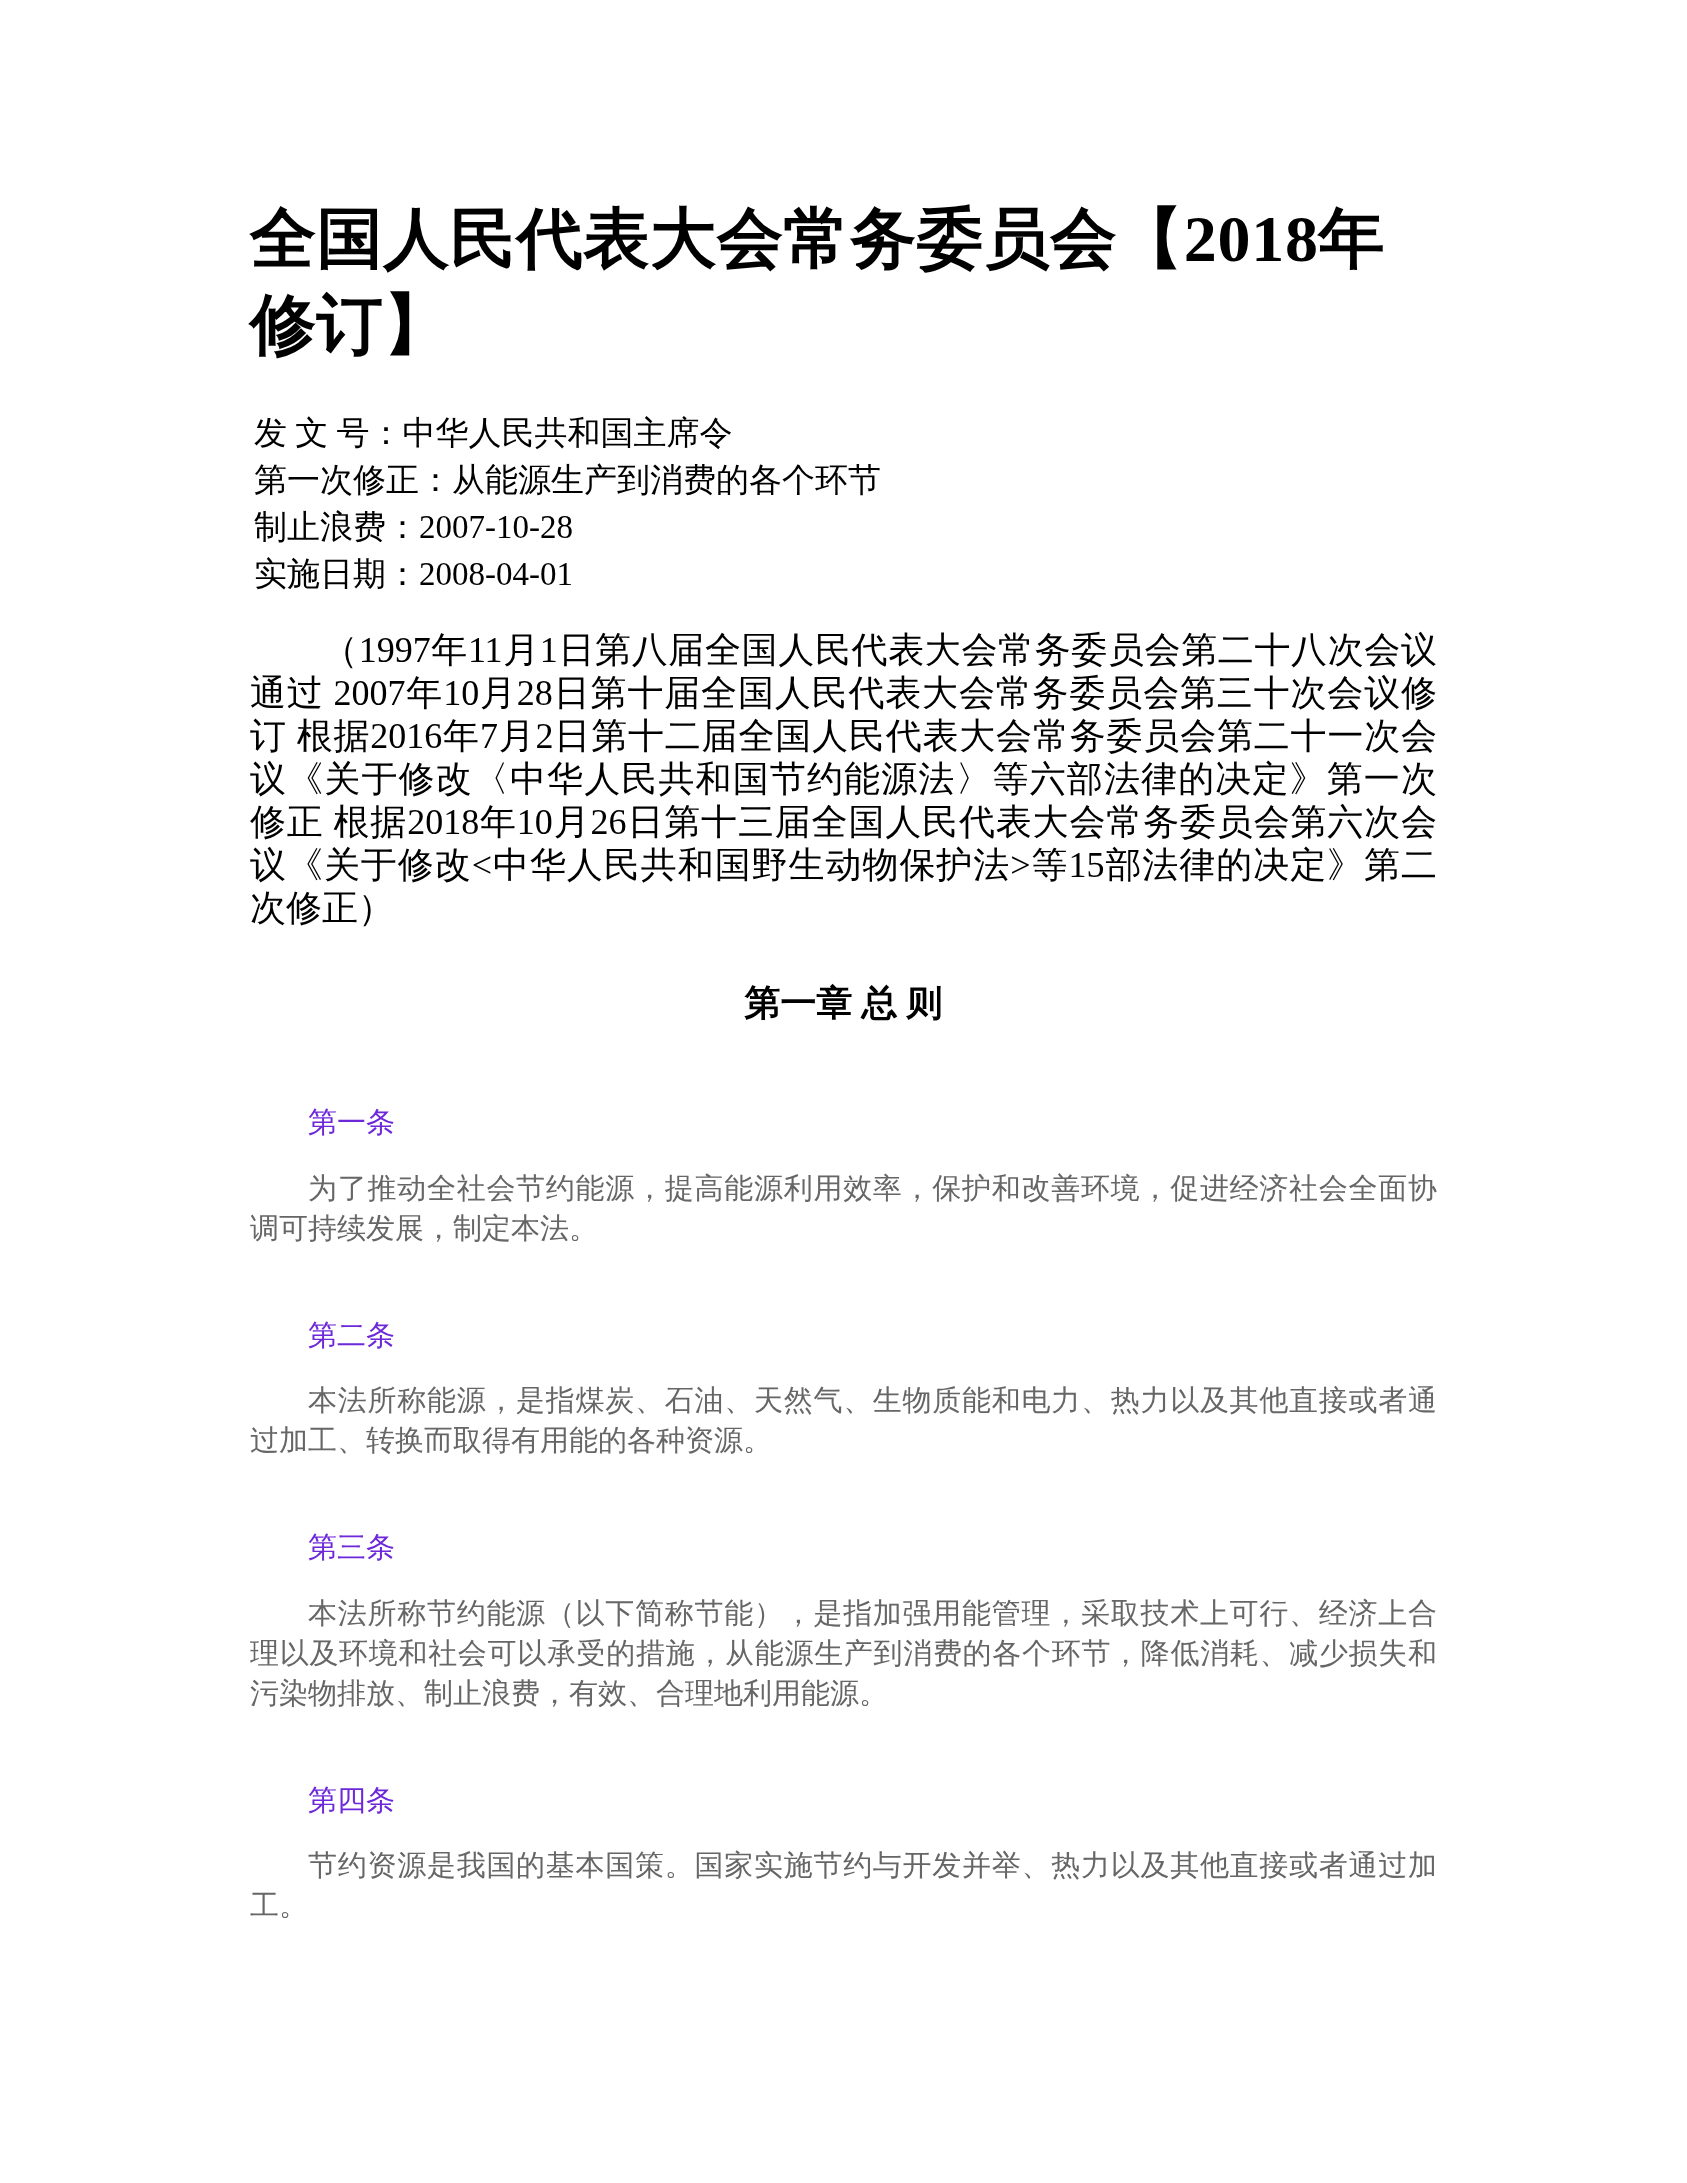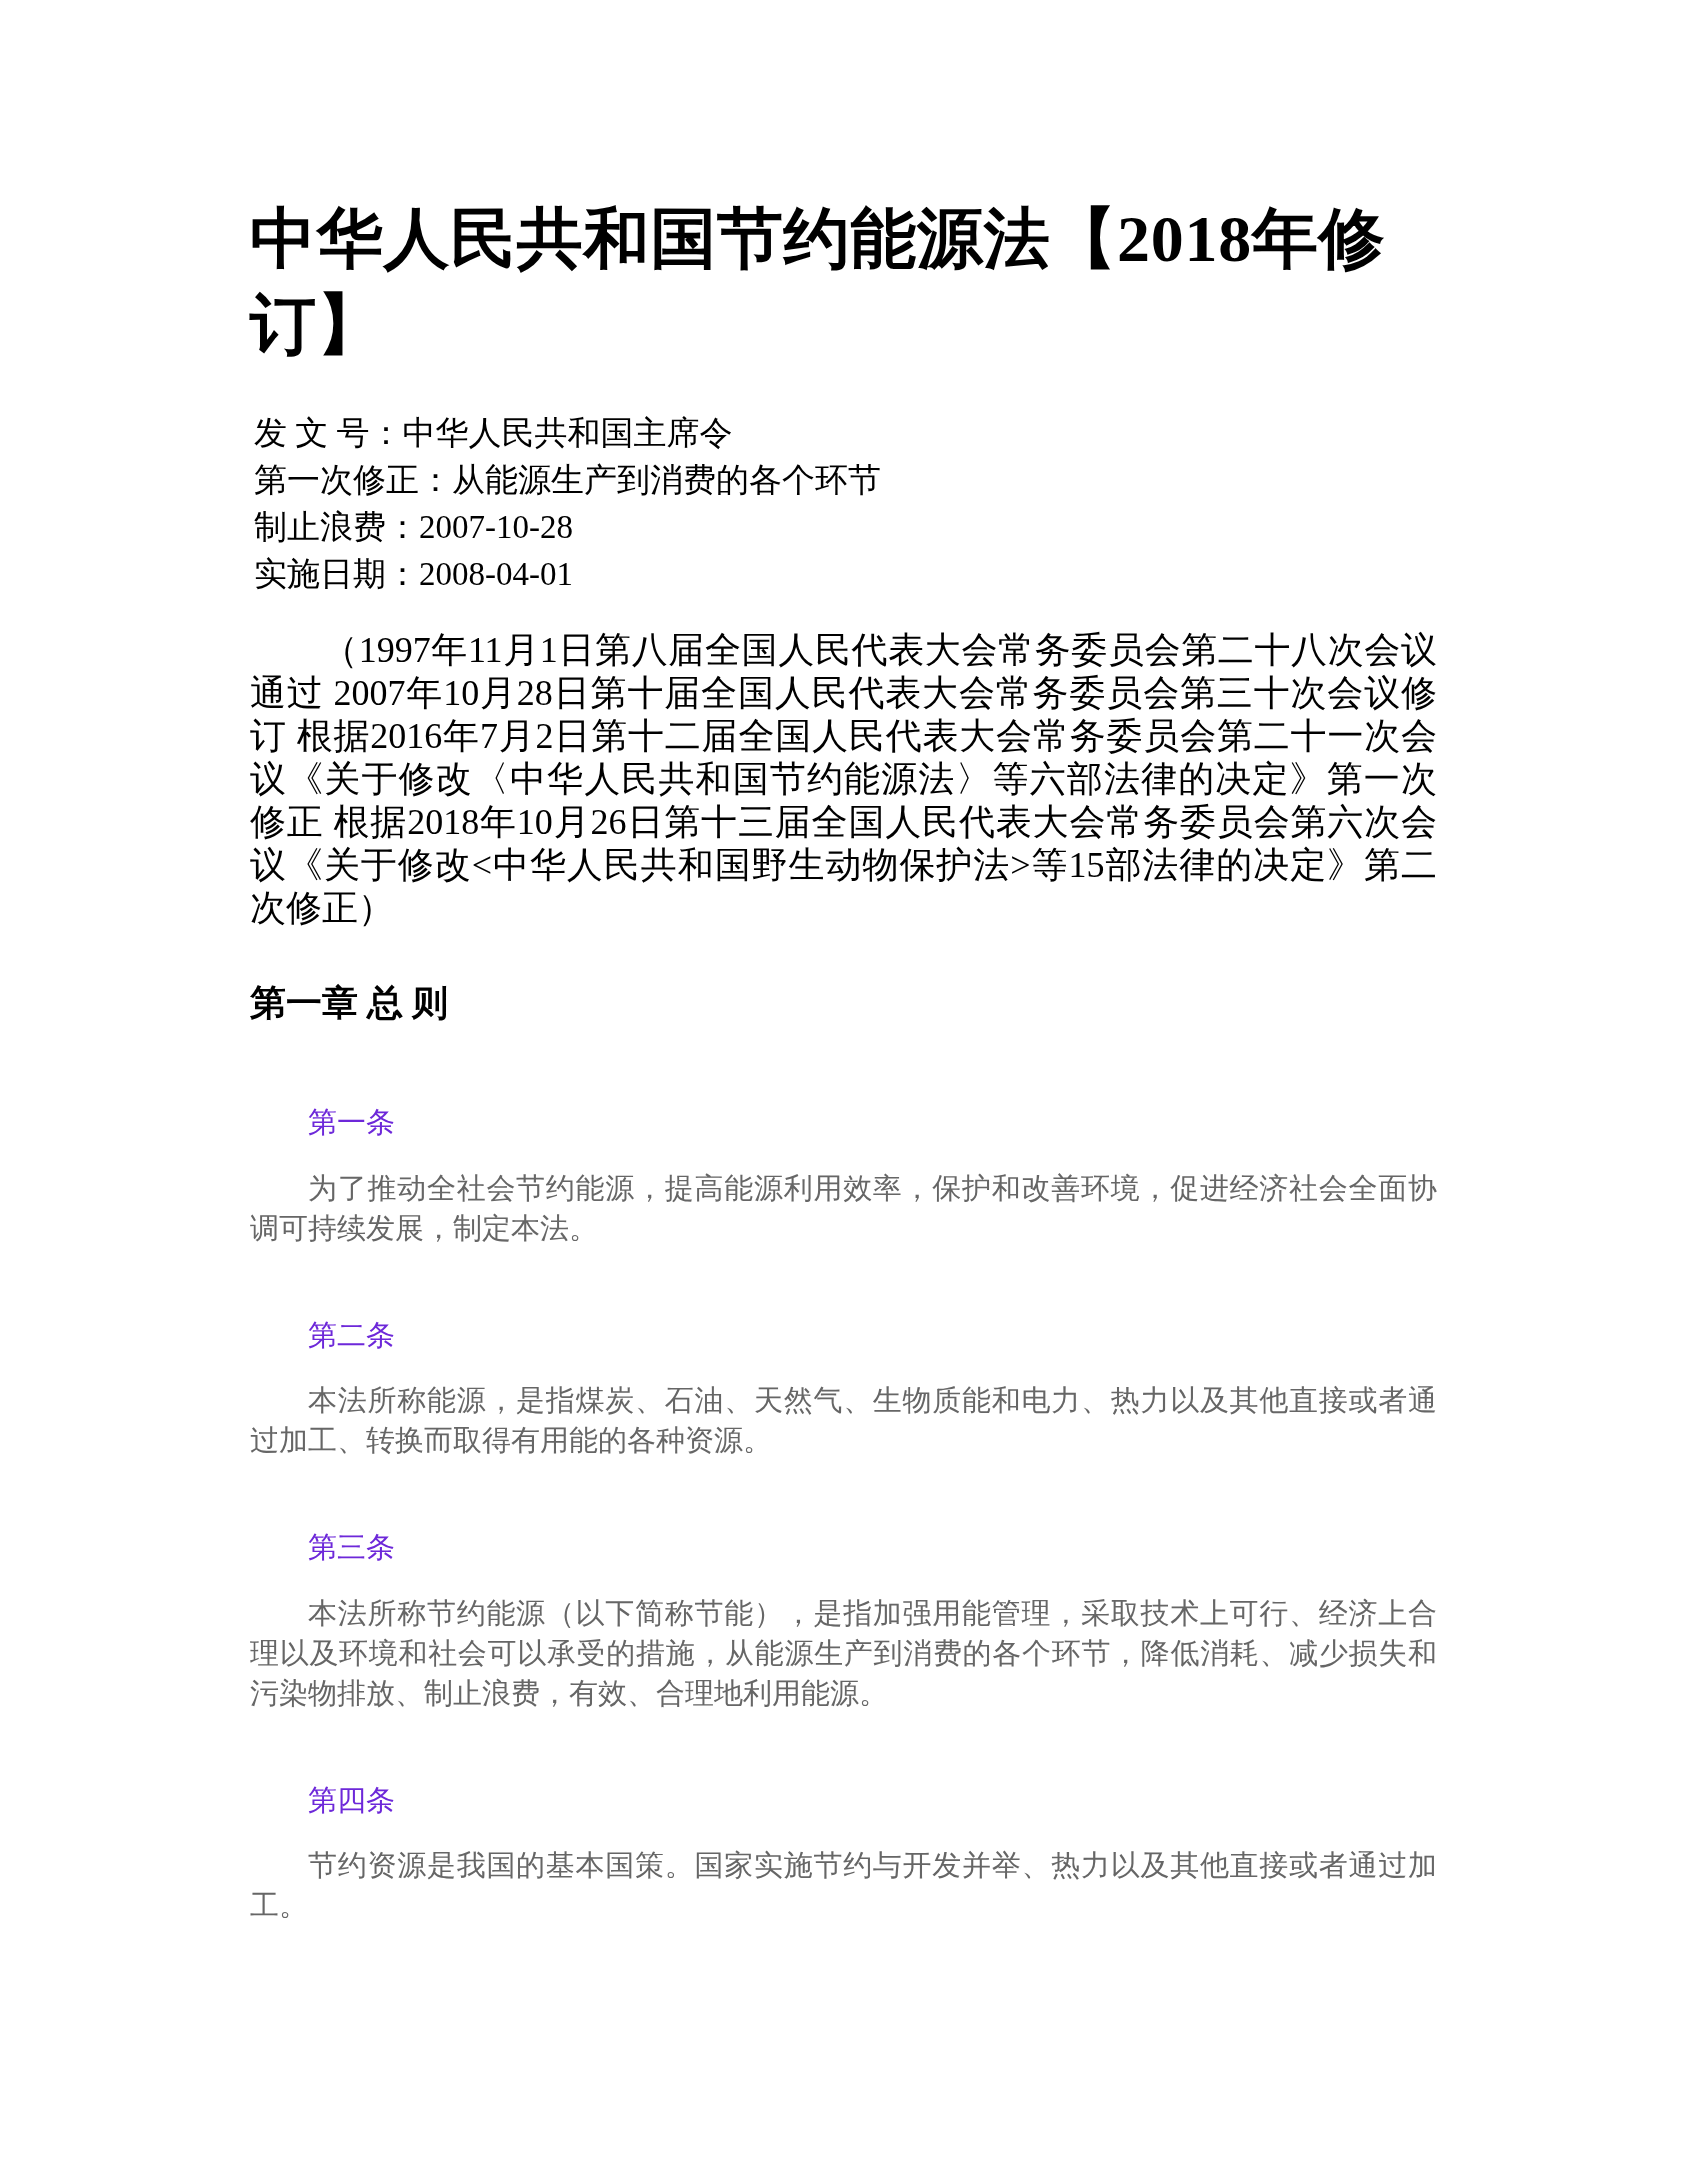--- a/index.html
+++ b/index.html
@@ -31,20 +31,21 @@
     font-size: 36px;
     line-height: 43px;
     margin: 0 0 50px 0;
     text-indent: 2em;
     text-align: justify;
   }
   .chapter-heading {
     font-size: 36px;
     line-height: 46px;
     font-weight: bold;
+    text-align: center;
     margin: 0 0 71px 0;
   }
   .article-number {
     font-size: 29px;
     line-height: 50px;
     color: #6d28d9;
     margin: 0 0 20.5px 0;
     text-indent: 2em;
   }
   .article-text {
@@ -54,21 +55,21 @@
     margin: 0 0 62px 0;
     text-indent: 2em;
     text-align: justify;
   }
 </style>
 </head>
 <body>
 
 <div class="page">
 
-  <h1 class="doc-title">中华人民共和国节约能源法【2018年修订】</h1>
+  <h1 class="doc-title">全国人民代表大会常务委员会【2018年修订】</h1>
 
   <div class="meta-block">
     <p class="meta-line"><span>发 文 号：</span><span>中华人民共和国主席令</span></p>
     <p class="meta-line"><span>第一次修正：</span><span>从能源生产到消费的各个环节</span></p>
     <p class="meta-line"><span>制止浪费：</span><span>2007-10-28</span></p>
     <p class="meta-line"><span>实施日期：</span><span>2008-04-01</span></p>
   </div>
 
   <p class="history-paragraph">（1997年11月1日第八届全国人民代表大会常务委员会第二十八次会议通过 2007年10月28日第十届全国人民代表大会常务委员会第三十次会议修订 根据2016年7月2日第十二届全国人民代表大会常务委员会第二十一次会议《关于修改〈中华人民共和国节约能源法〉等六部法律的决定》第一次修正 根据2018年10月26日第十三届全国人民代表大会常务委员会第六次会议《关于修改&lt;中华人民共和国野生动物保护法&gt;等15部法律的决定》第二次修正）</p>
 

